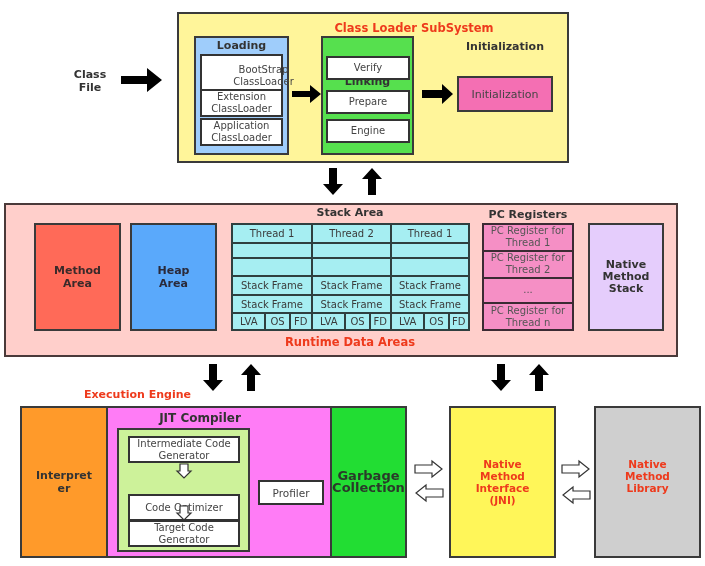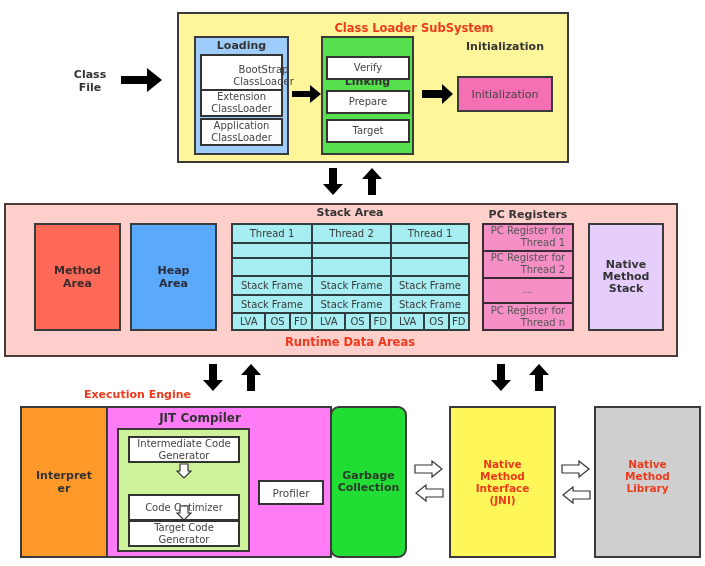--- a/index.html
+++ b/index.html
@@ -7,21 +7,21 @@
          font-family:"DejaVu Sans", "Liberation Sans", sans-serif; color:#333; }
   .abs { position:absolute; box-sizing:border-box; }
   .box { border:2px solid #3a3a3a; }
   .wbox { background:#ffffff; border:2px solid #333; display:flex; align-items:center;
           justify-content:center; text-align:center; font-size:10px; line-height:12px; color:#444; }
   .bold { font-weight:bold; }
   .center { display:flex; align-items:center; justify-content:center; text-align:center; }
   .cell { border:1px solid #2f3f3f; display:flex; align-items:center; justify-content:center;
           font-size:10px; color:#3a3a3a; background:#a6eef2; }
   .pccell { border:1px solid #3b2b33; display:flex; align-items:center; justify-content:center;
-            text-align:right; font-size:10px; line-height:12px; color:#555; background:#f58fc5; }
+            text-align:center; font-size:10px; line-height:12px; color:#555; background:#f58fc5; }
   svg { overflow:visible; }
 </style>
 </head>
 <body>
 
 <div class="abs bold center" style="left:60px;top:66px;width:60px;height:30px;font-size:11px;line-height:13px;white-space:pre;color:#333;">Class
 File</div>
 <svg class="abs" style="left:121px;top:68px;" width="42" height="24">
   <polygon points="0,8 26,8 26,0 41,12 26,24 26,16 0,16" fill="#000"></polygon>
 </svg>
@@ -40,21 +40,21 @@
 ClassLoader</div>
 
 <svg class="abs" style="left:292px;top:85px;" width="30" height="18">
   <polygon points="0,6 18,6 18,0 29,9 18,18 18,12 0,12" fill="#000"></polygon>
 </svg>
 
 <div class="abs box" style="left:321px;top:36px;width:93px;height:119px;background:#56e04e;"></div>
 <div class="abs bold" style="left:321px;top:39px;width:93px;text-align:center;font-size:11px;color:#333;margin-top:36px;">Linking</div>
 <div class="abs wbox" style="left:326px;top:56px;width:84px;height:24px;">Verify</div>
 <div class="abs wbox" style="left:326px;top:90px;width:84px;height:24px;">Prepare</div>
-<div class="abs wbox" style="left:326px;top:119px;width:84px;height:24px;">Target</div>
+<div class="abs wbox" style="left:326px;top:119px;width:84px;height:24px;">Engine</div>
 
 <svg class="abs" style="left:422px;top:84px;" width="32" height="20">
   <polygon points="0,6 20,6 20,0 31,10 20,20 20,14 0,14" fill="#000"></polygon>
 </svg>
 
 <div class="abs bold" style="left:450px;top:40px;width:110px;text-align:center;font-size:11px;color:#333;">Initialization</div>
 <div class="abs box center" style="left:457px;top:76px;width:96px;height:36px;background:#f46fb3;font-size:11px;color:#444;">Initialization</div>
 
 <svg class="abs" style="left:323px;top:168px;" width="20" height="28">
   <polygon points="6,0 14,0 14,16 20,16 10,27 0,16 6,16" fill="#000"></polygon>
@@ -160,21 +160,21 @@
 </svg>
 <div class="abs wbox" style="left:128px;top:494px;width:112px;height:27px;">Code Optimizer</div>
 <svg class="abs" style="left:176px;top:506px;" width="16" height="15">
   <polygon points="4,0 12,0 12,7 15,7 8,14 1,7 4,7" fill="#fff" stroke="#333" stroke-width="1.2"></polygon>
 </svg>
 <div class="abs wbox" style="left:128px;top:520px;width:112px;height:27px;white-space:pre;">Target Code
 Generator</div>
 
 <div class="abs wbox" style="left:258px;top:480px;width:66px;height:25px;font-size:10.5px;">Profiler</div>
 
-<div class="abs box center bold" style="left:330px;top:406px;width:77px;height:152px;background:#22dd33;font-size:11px;line-height:12px;white-space:pre;color:#2a3a2a;border-radius:9px;">Garbage
+<div class="abs box center bold" style="left:330px;top:406px;width:77px;height:152px;background:#22dd33;font-size:13px;line-height:12px;white-space:pre;color:#2a3a2a;">Garbage
 Collection</div>
 
 <svg class="abs" style="left:414px;top:460px;" width="30" height="18">
   <polygon points="1,5 18,5 18,1 28,9 18,17 18,13 1,13" fill="#fff" stroke="#333" stroke-width="1.2"></polygon>
 </svg>
 <svg class="abs" style="left:414px;top:484px;" width="30" height="18">
   <polygon points="29,5 12,5 12,1 2,9 12,17 12,13 29,13" fill="#fff" stroke="#333" stroke-width="1.2"></polygon>
 </svg>
 
 <div class="abs box center bold" style="left:449px;top:406px;width:107px;height:152px;background:#fff659;font-size:10.5px;line-height:12px;white-space:pre;color:#ee3a1c;">Native

